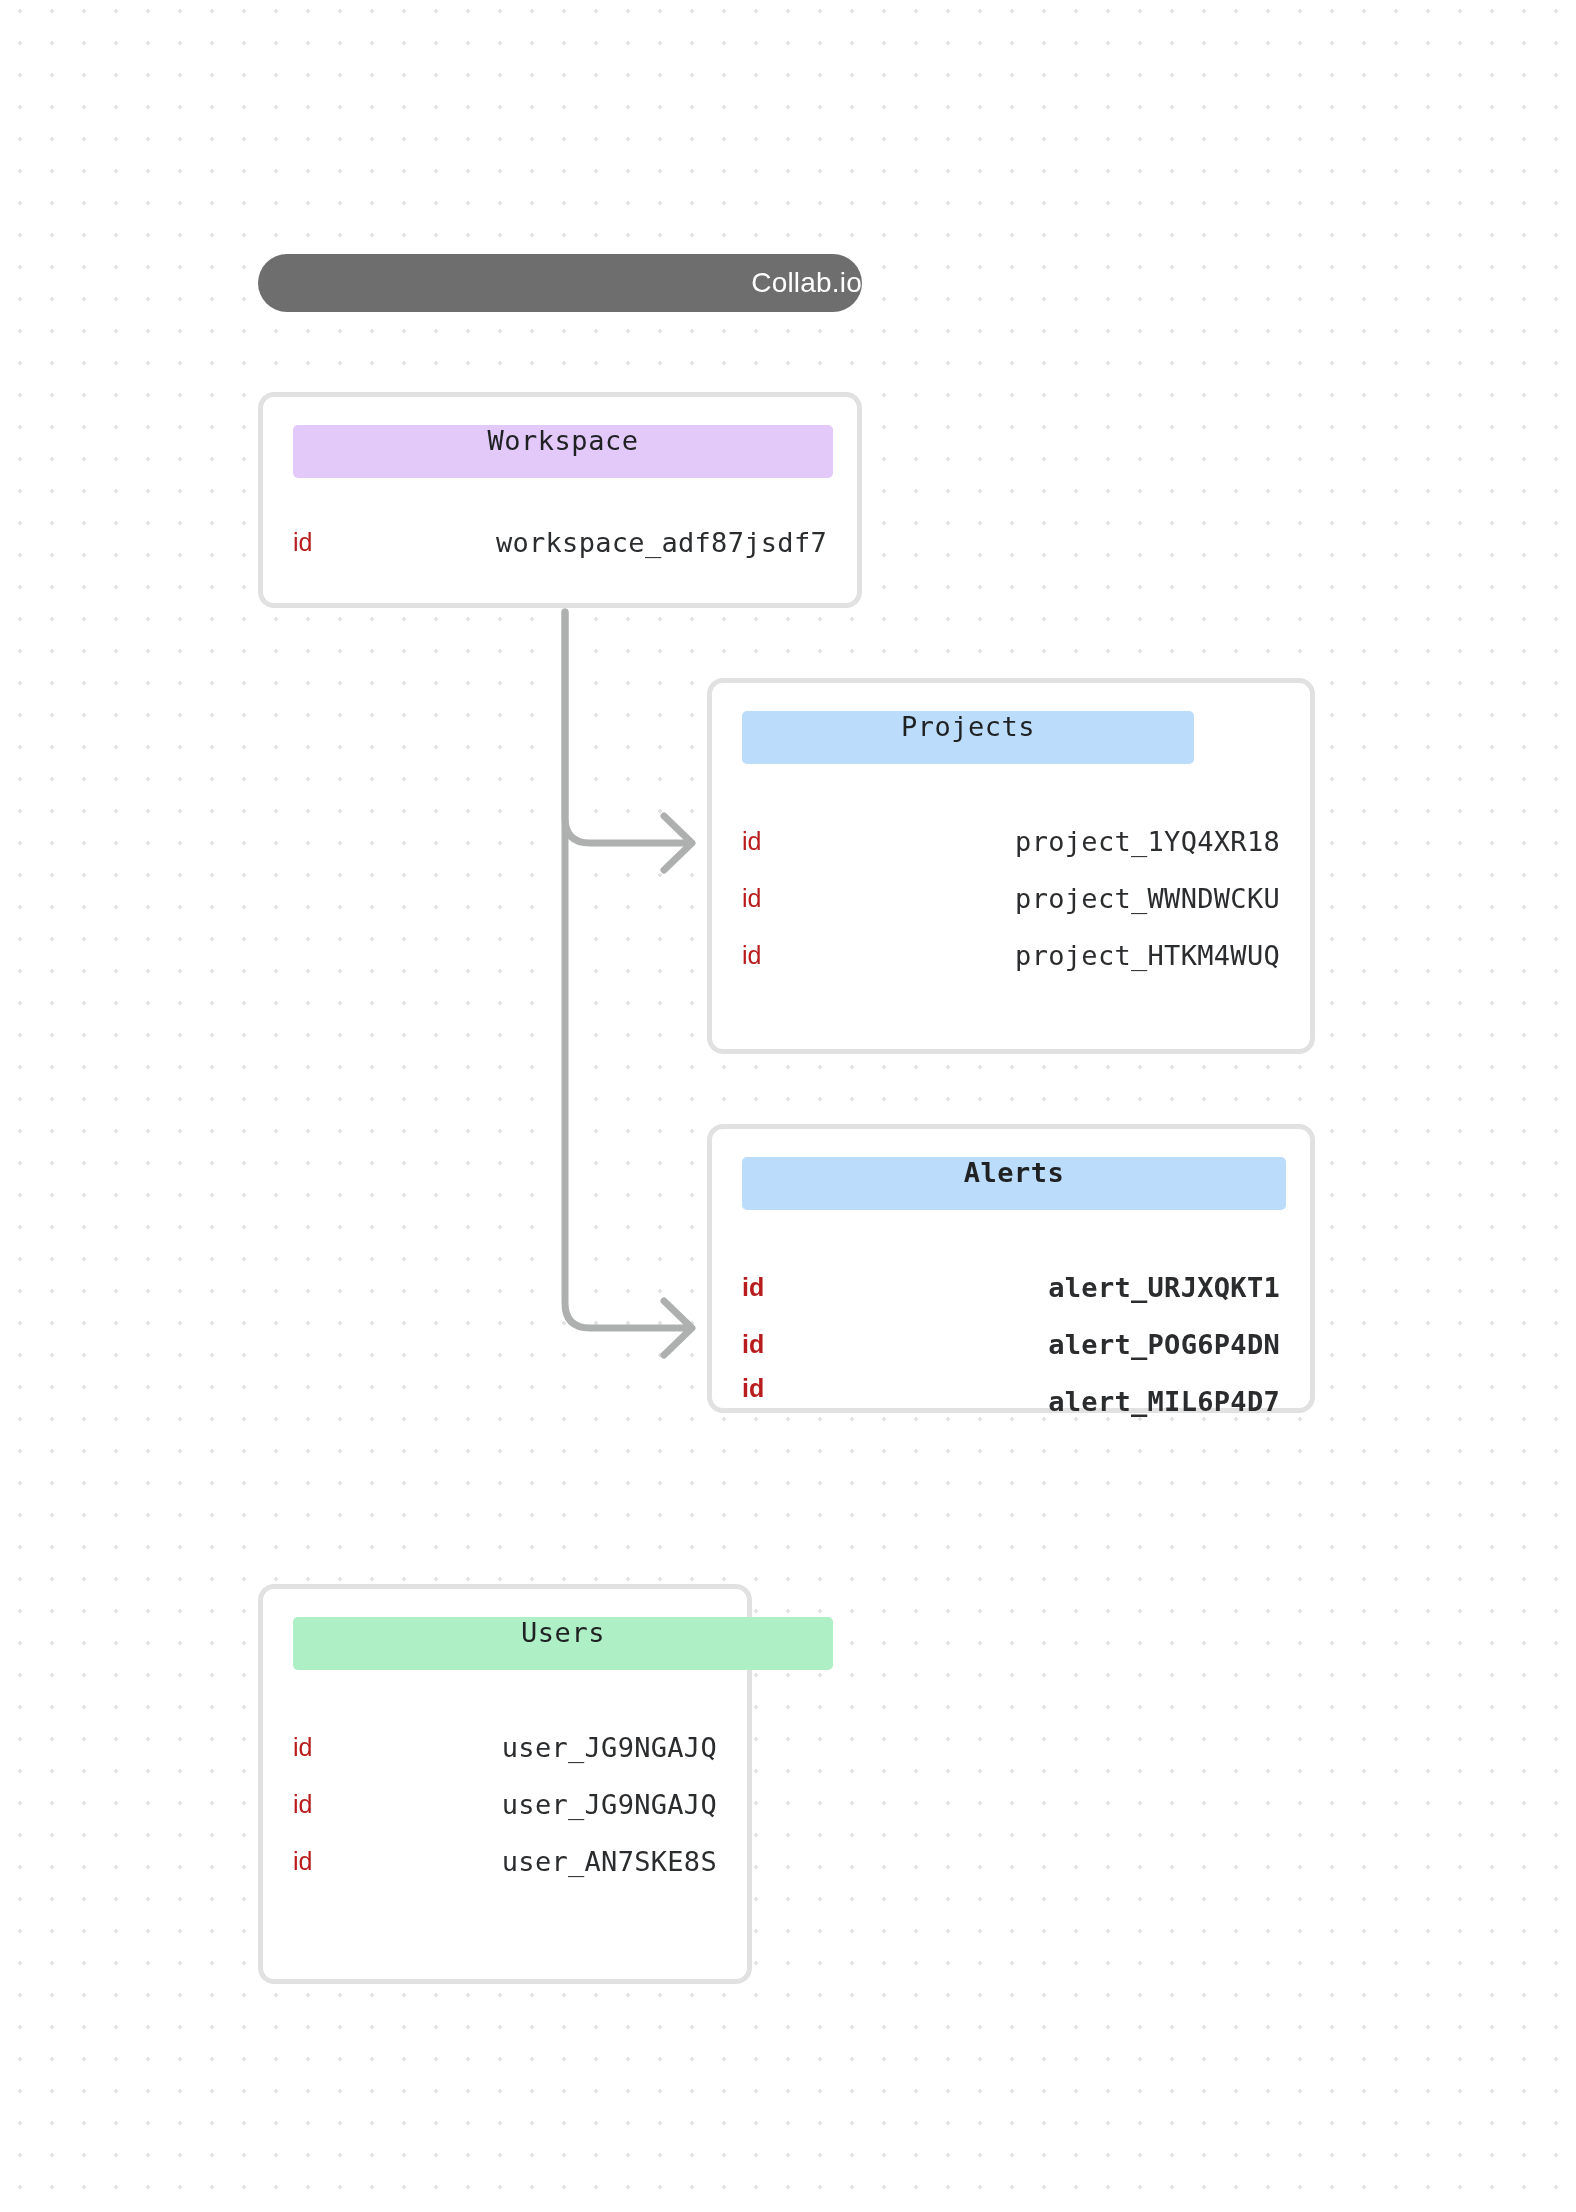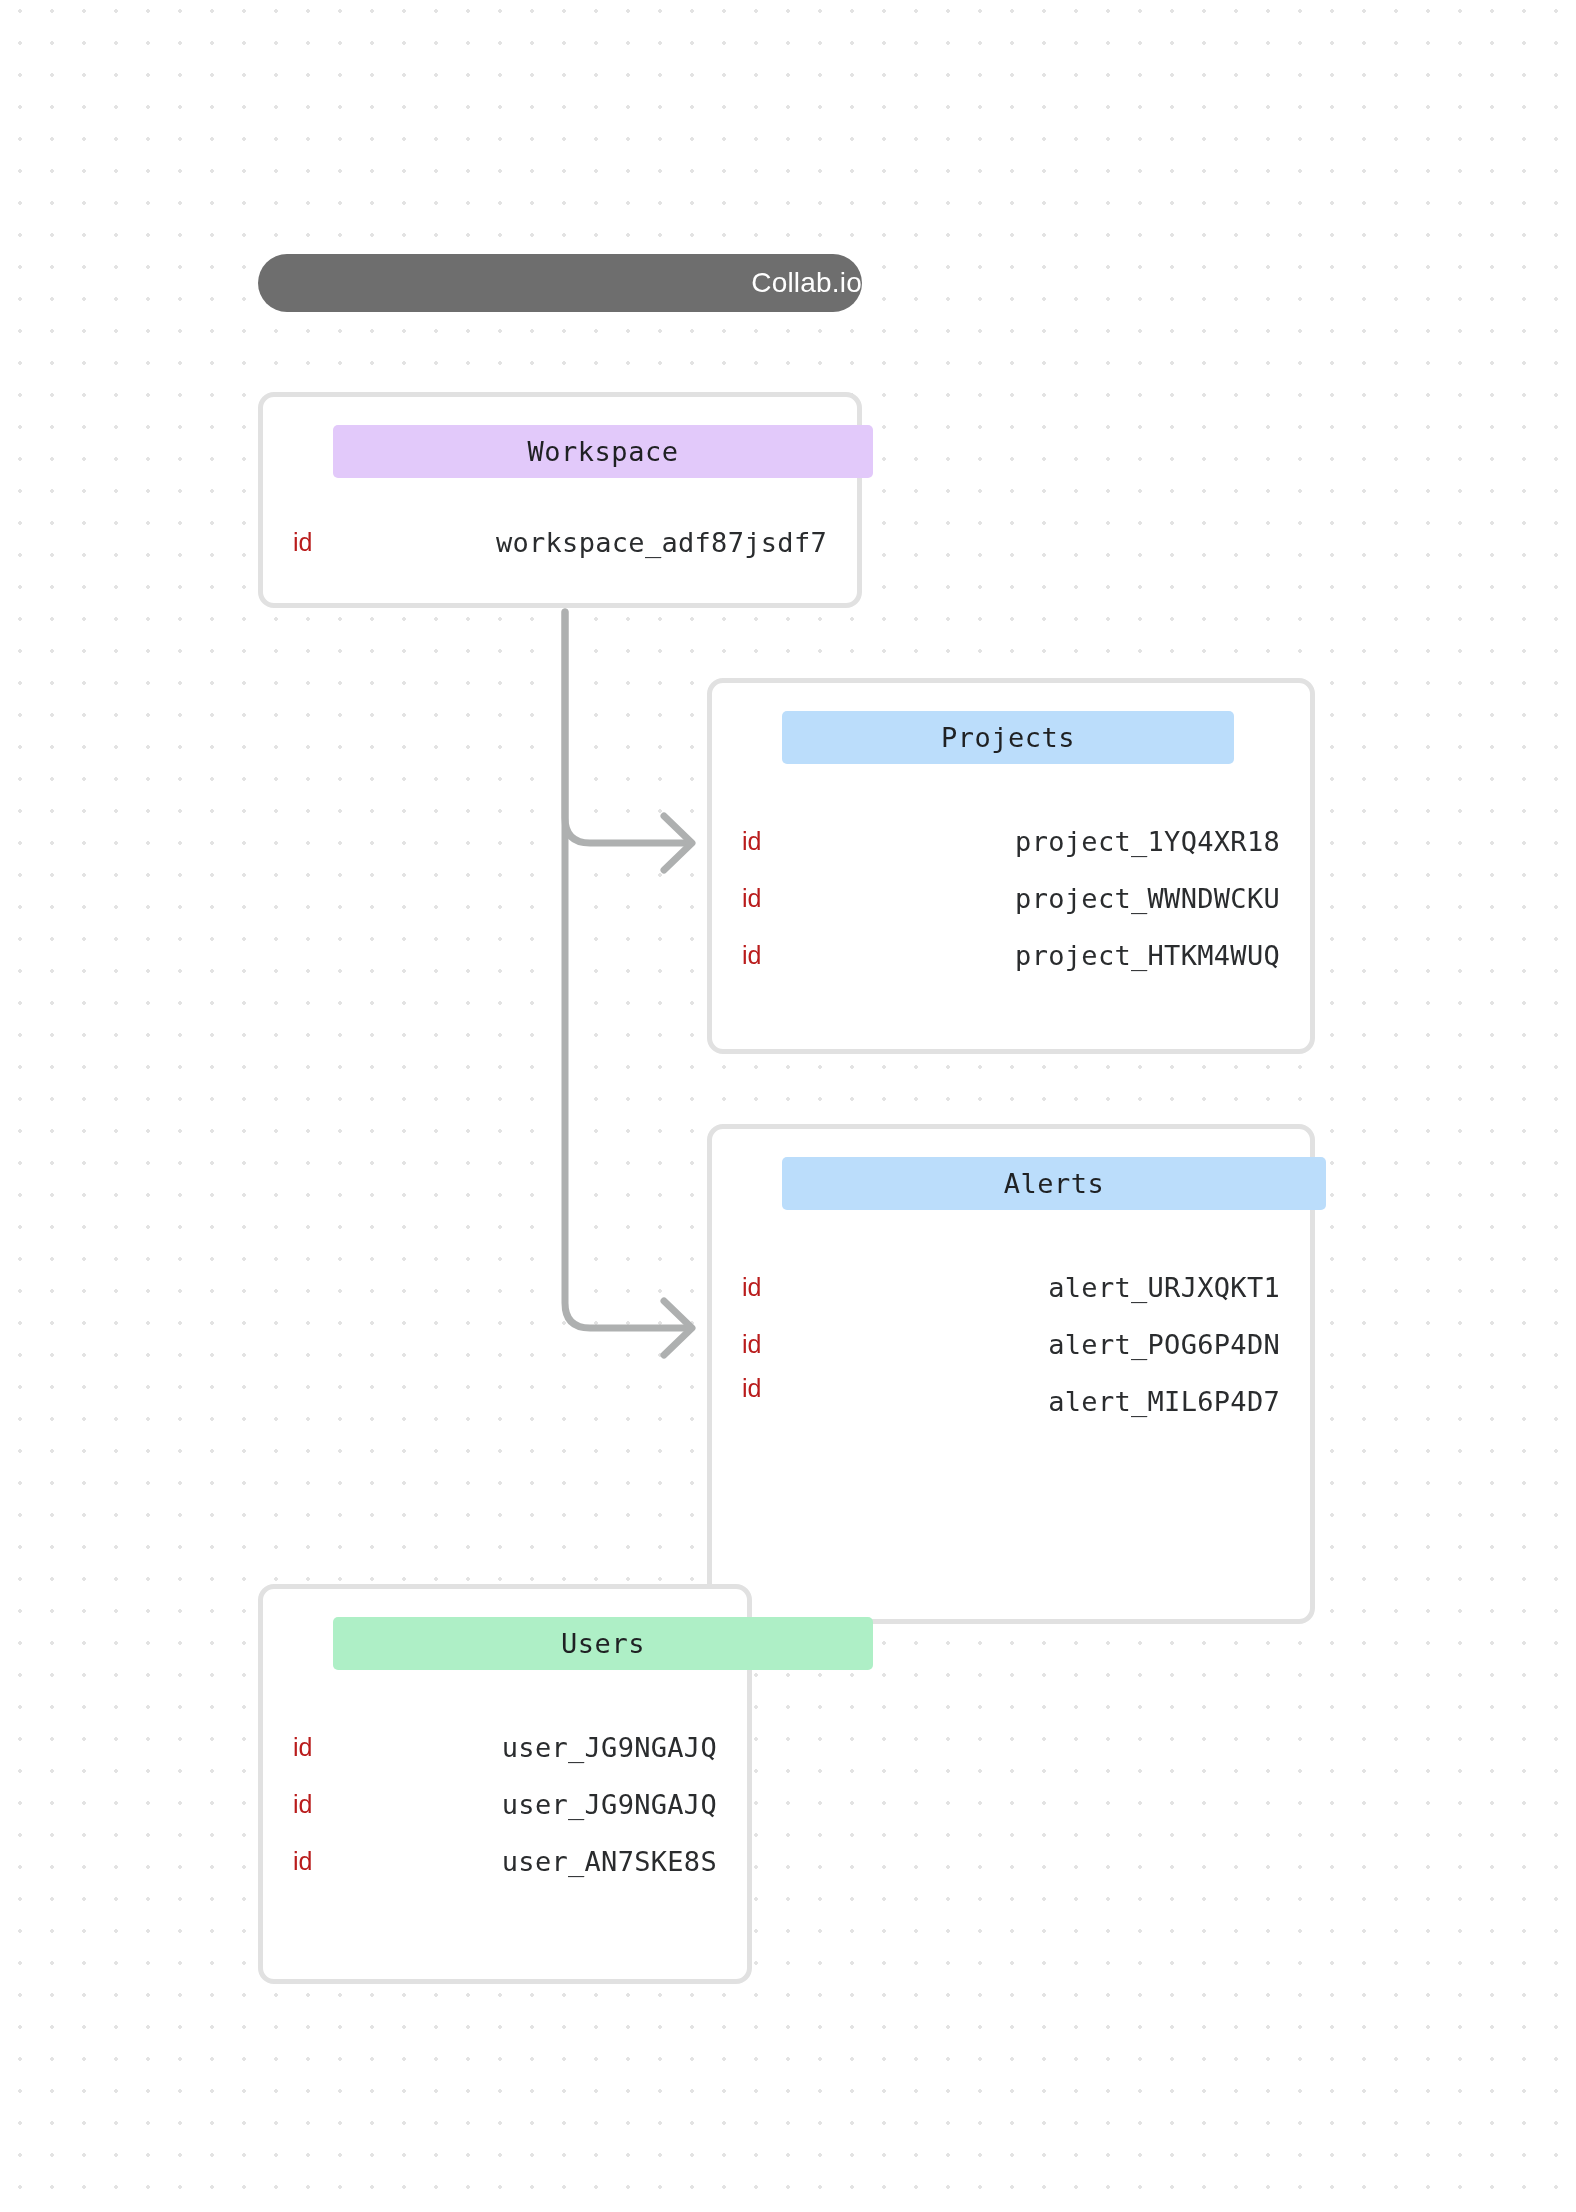--- a/index.html
+++ b/index.html
@@ -50,27 +50,26 @@
     border-radius: 16px;
   }
 
   .chip {
     position: absolute;
     left: 30px;
     top: 28px;
     height: 53px;
     border-radius: 5px;
     display: flex;
-    align-items: center;
+    align-items: flex-start;
     justify-content: center;
     font-family: "DejaVu Sans Mono", monospace;
     font-size: 27px;
     color: #1f2123;
     letter-spacing: 0.5px;
-    margin-left: 40px;
   }
   .chip.purple { background: #e2c9fa; }
   .chip.blue   { background: #bbddfb; }
   .chip.green  { background: #aeefc6; }
 
   .rows {
     position: absolute;
     left: 0;
     right: 0;
   }
@@ -95,21 +94,21 @@
     color: #2a2c2e;
     letter-spacing: 0.3px;
     white-space: nowrap;
   }
   
   .row.offset-key .row-key { transform: translateY(-13px); }
 
   
   #card-workspace { left: 258px; top: 392px;  width: 604px; height: 216px; }
   #card-projects  { left: 707px; top: 678px;  width: 608px; height: 376px; }
-  #card-alerts    { left: 707px; top: 1124px; width: 608px; height: 500px; }
+  #card-alerts    { left: 707px; top: 1124px; width: 608px; height: 289px; font-weight: bold; }
   #card-users     { left: 258px; top: 1584px; width: 494px; height: 400px; }
 
   #card-workspace .chip { width: 540px; }
   #card-projects  .chip { width: 452px; }
   #card-alerts    .chip { width: 544px; }
   #card-users     .chip { width: 540px; }
 
   #card-workspace .rows { top: 117px; }
   #card-projects  .rows { top: 130px; }
   #card-alerts    .rows { top: 130px; }

